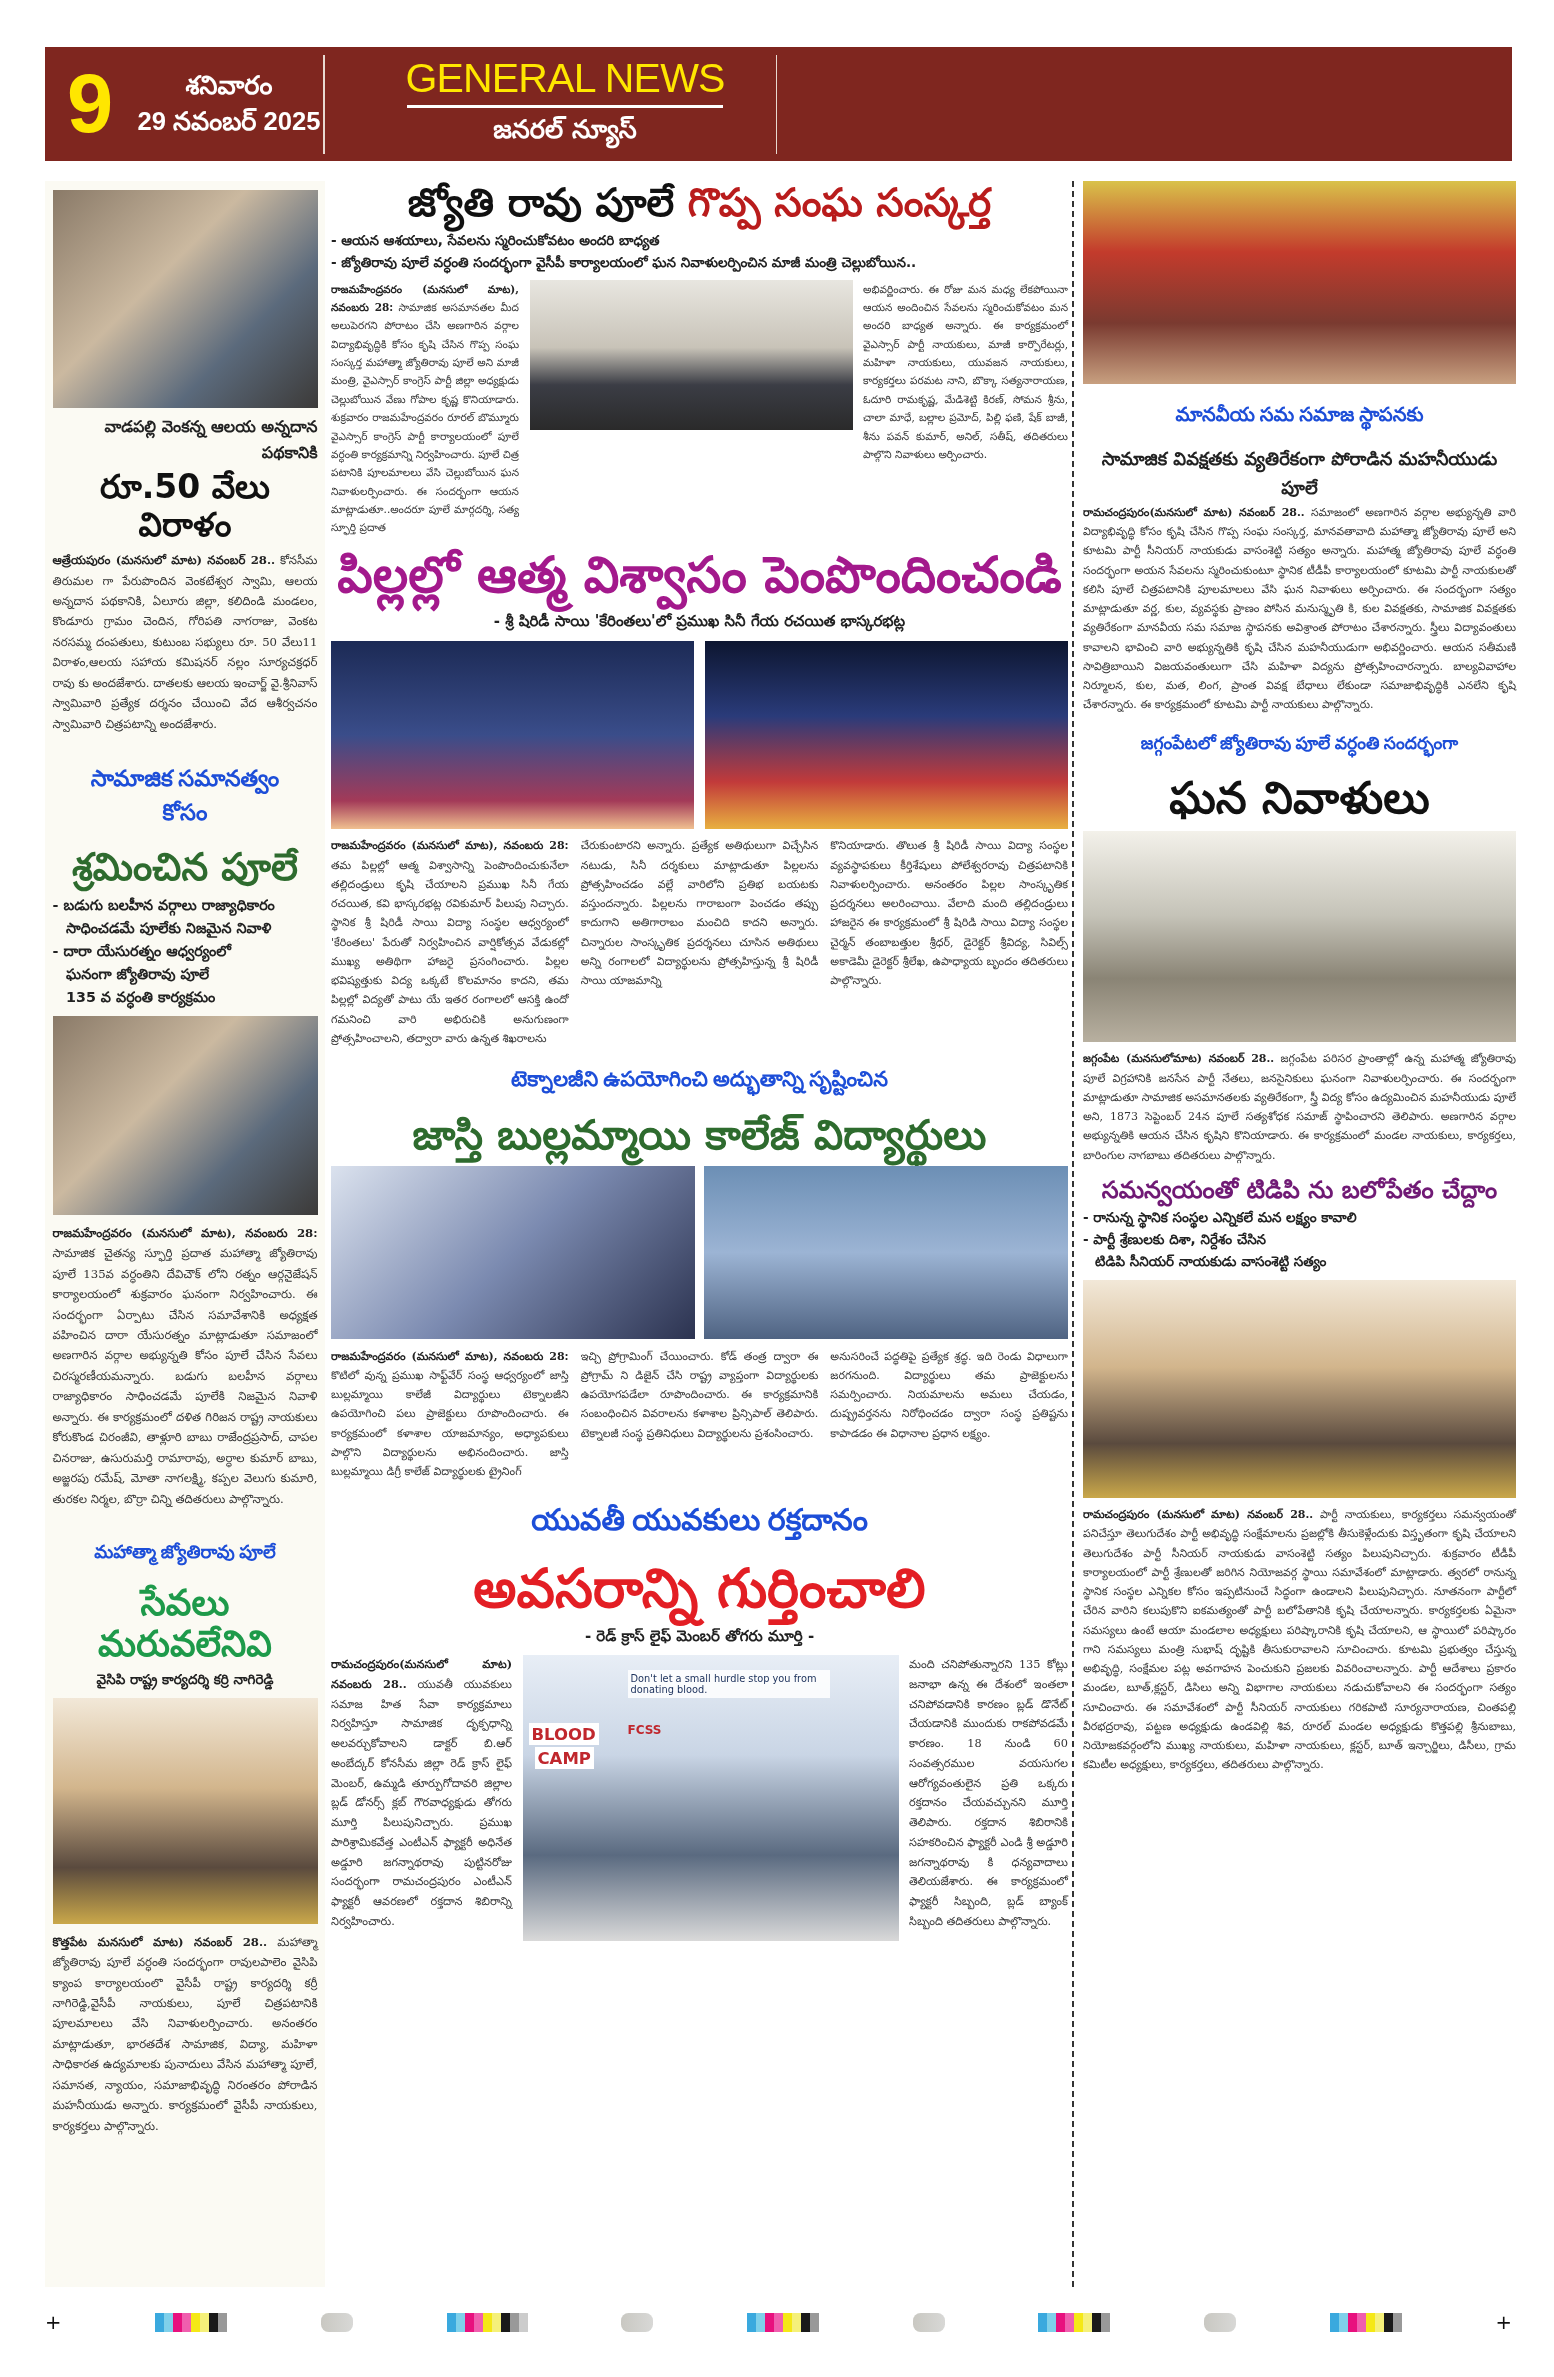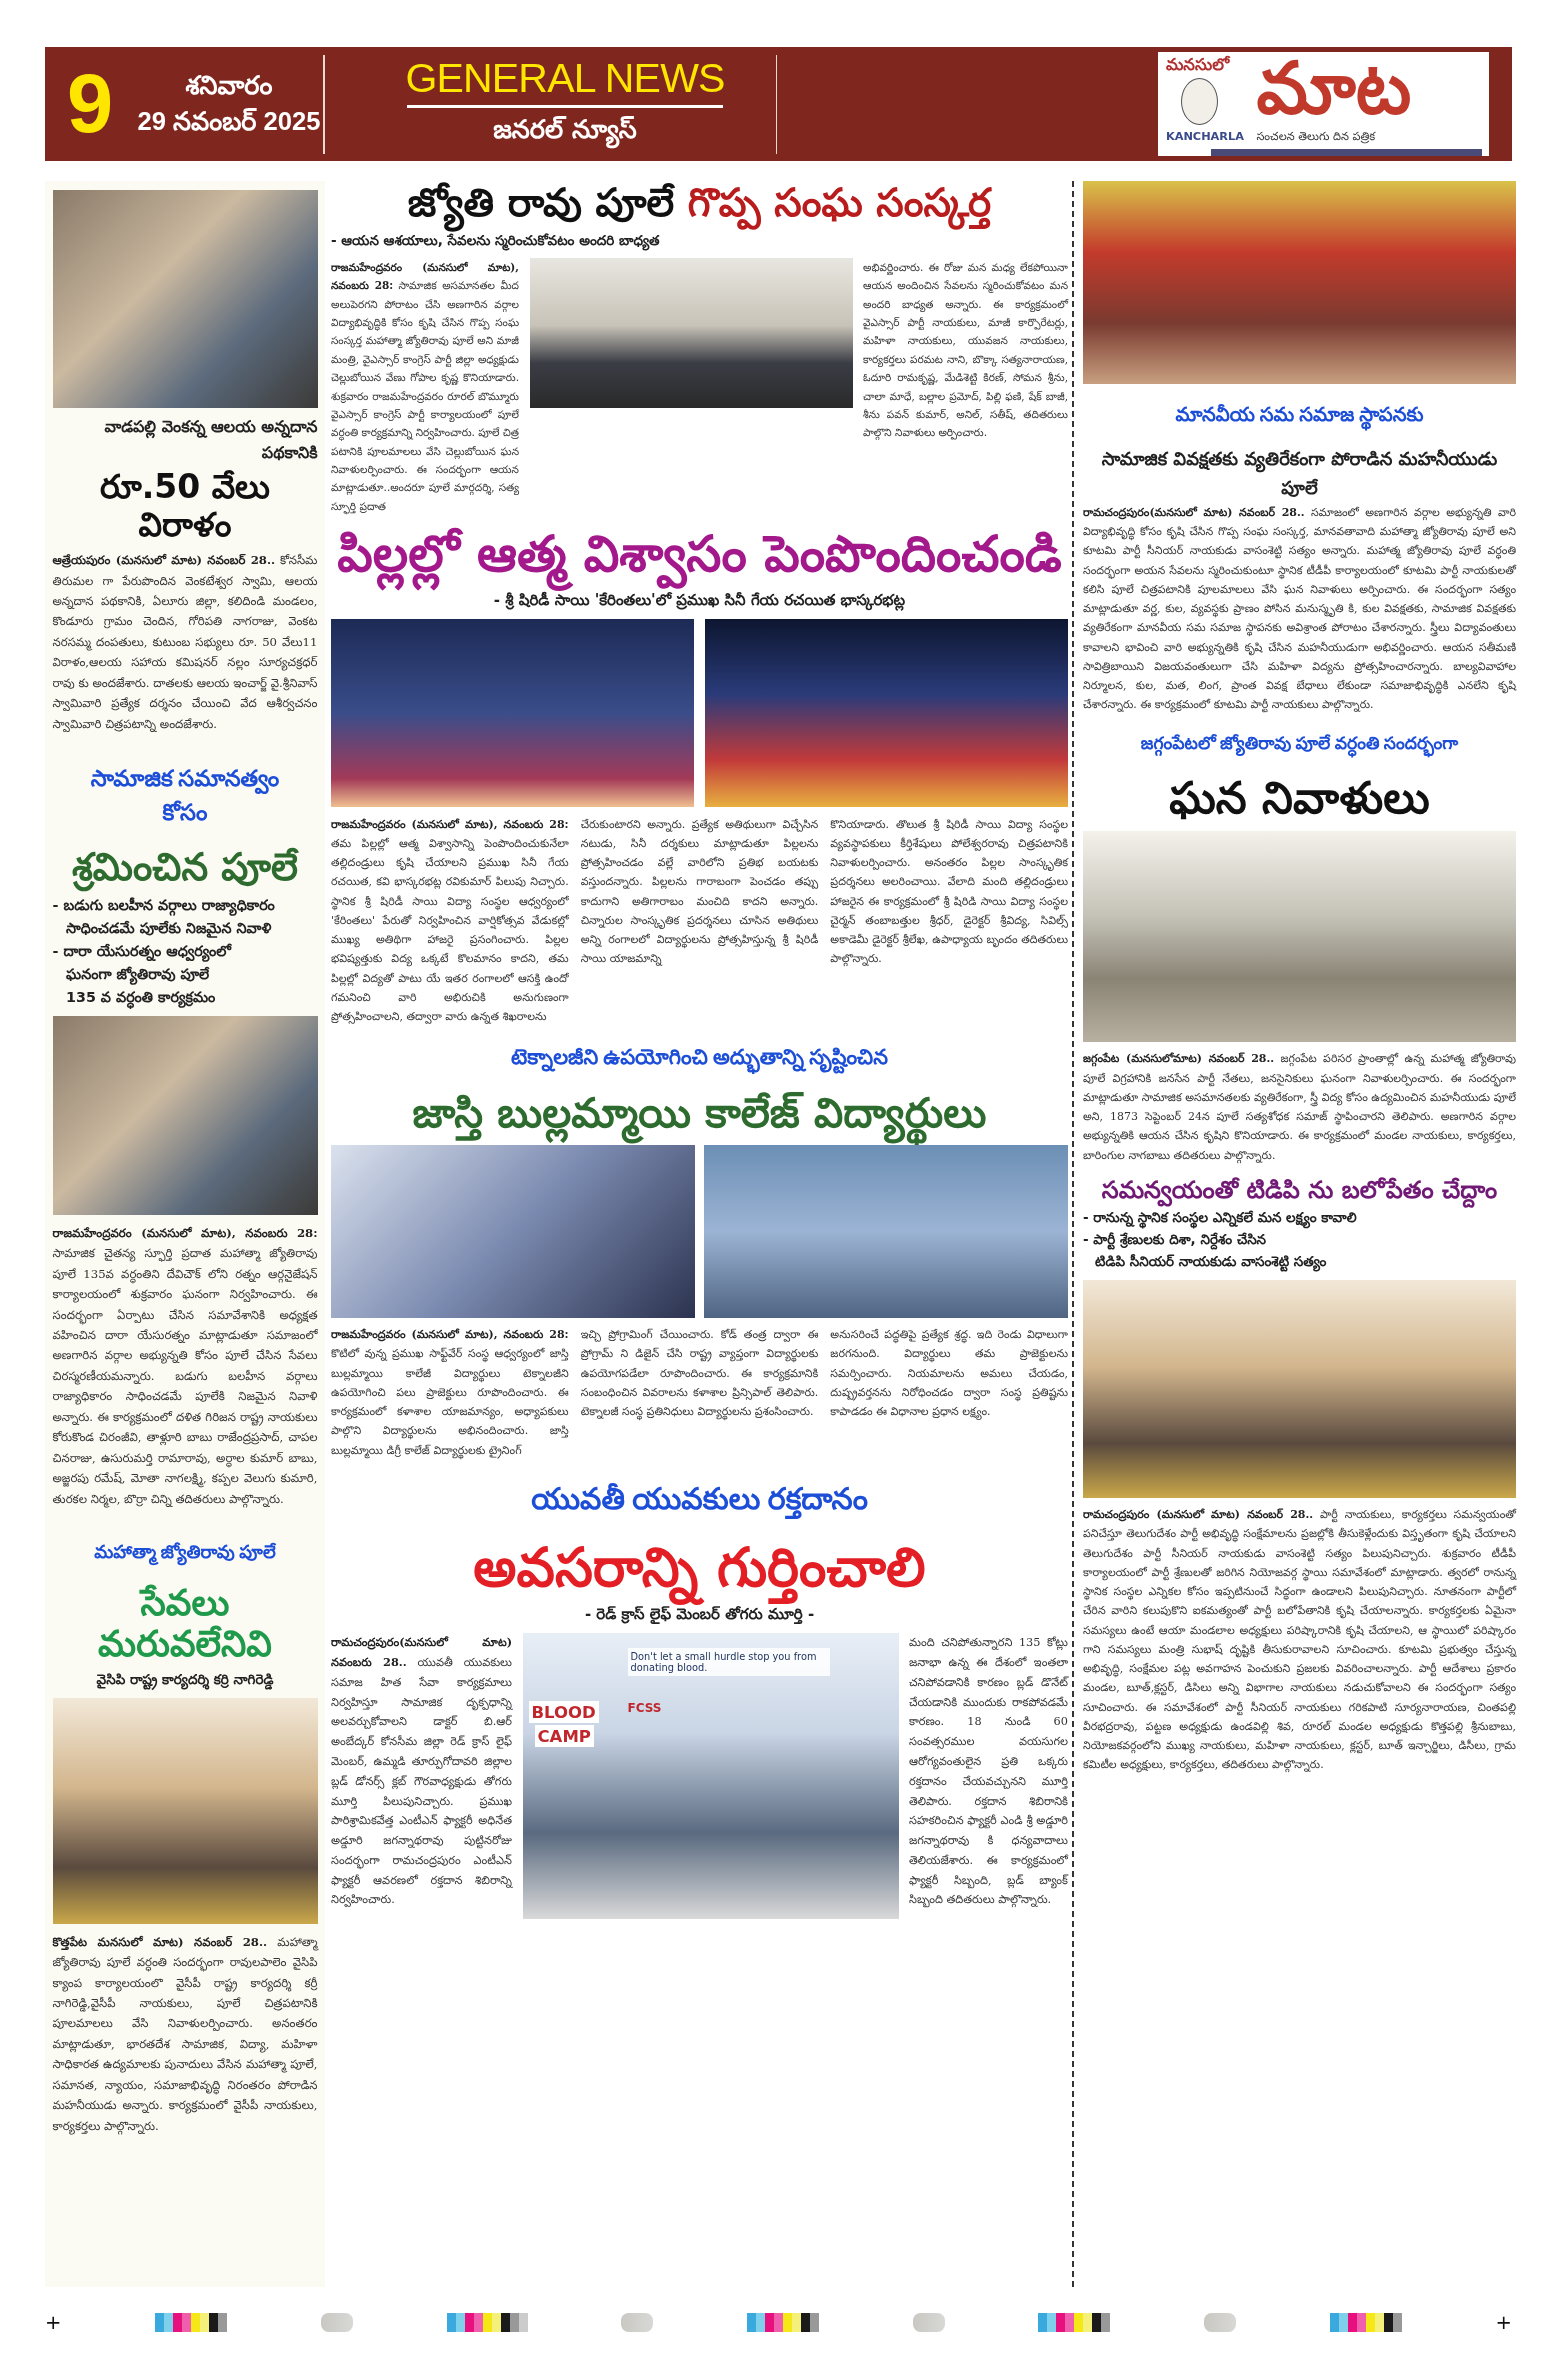--- a/index.html
+++ b/index.html
@@ -60,30 +60,20 @@
     <div>శనివారం</div>
     <div>29 నవంబర్ 2025</div>
   </div>
   <div class="sep"></div>
   <div class="section-block" style="margin-left:30px;">
     <div class="section-en">GENERAL NEWS</div>
     <div class="section-rule"></div>
     <div class="section-te">జనరల్ న్యూస్</div>
   </div>
   <div class="sep"></div>
-  <div class="logo-area">
-    <div class="logo">
-      <span class="logo-small">మనసులో</span>
-      <span class="logo-face"></span>
-      <span class="logo-big">మాట</span>
-      <span class="logo-brand">KANCHARLA</span>
-      <span class="logo-tag">సంచలన తెలుగు దిన పత్రిక</span>
-      <span class="logo-bar"></span>
-    </div>
-  </div>
 </header>
 
 <section class="col col-left">
   <article style="padding:9px 7.5px 0;">
     <div class="photo" style="height:218px;margin-bottom:6px;"></div>
     <p class="sub" style="text-align:right;font-size:16px;">వాడపల్లి వెంకన్న ఆలయ అన్నదాన పథకానికి</p>
     <h2 class="hl" style="font-size:33px;color:#111;margin:3px 0 6px;">రూ.50 వేలు విరాళం</h2>
     <p class="body"><b>ఆత్రేయపురం (మనసులో మాట) నవంబర్ 28..</b> <span>కోనసీమ తిరుమల గా పేరుపొందిన వెంకటేశ్వర స్వామి, ఆలయ అన్నదాన పథకానికి, ఏలూరు జిల్లా, కలిదిండి మండలం, కొండూరు గ్రామం చెందిన, గోరిపతి నాగరాజు, వెంకట నరసమ్మ దంపతులు, కుటుంబ సభ్యులు రూ. 50 వేలు11 విరాళం,ఆలయ సహాయ కమిషనర్ నల్లం సూర్యచక్రధర్ రావు కు అందజేశారు. దాతలకు ఆలయ ఇంచార్జ్ వై.శ్రీనివాస్ స్వామివారి ప్రత్యేక దర్శనం చేయించి వేద ఆశీర్వచనం స్వామివారి చిత్రపటాన్ని అందజేశారు.</span></p>
   </article>
   <article style="padding:12px 7.5px 0;">
@@ -108,20 +98,21 @@
   </article>
 </section>
 
 <section class="col col-mid">
   <article>
     <h1 class="hl" style="font-size:39px;">
       <span style="color:#111;">జ్యోతి రావు పూలే</span>
       <span style="color:#b91c1c;">గొప్ప సంఘ సంస్కర్త</span>
     </h1>
     <p class="sub" style="font-size:13.5px;margin-top:4.5px;">- ఆయన ఆశయాలు, సేవలను స్మరించుకోవటం అందరి బాధ్యత</p>
+    <p class="sub" style="font-size:13.5px;">- జ్యోతిరావు పూలే వర్ధంతి సందర్భంగా వైసీపీ కార్యాలయంలో ఘన నివాళులర్పించిన మాజీ మంత్రి చెల్లుబోయిన..</p>
     <div style="display:flex;gap:10.5px;margin-top:6px;">
       <p class="body" style="width:188px;font-size:10.5px;"><b>రాజమహేంద్రవరం (మనసులో మాట), నవంబరు 28:</b> <span>సామాజిక అసమానతల మీద అలుపెరగని పోరాటం చేసి అణగారిన వర్గాల విద్యాభివృద్ధికి కోసం కృషి చేసిన గొప్ప సంఘ సంస్కర్త మహాత్మా జ్యోతిరావు పూలే అని మాజీ మంత్రి, వైఎస్సార్ కాంగ్రెస్ పార్టీ జిల్లా అధ్యక్షుడు చెల్లుబోయిన వేణు గోపాల కృష్ణ కొనియాడారు. శుక్రవారం రాజమహేంద్రవరం రూరల్ బొమ్మూరు వైఎస్సార్ కాంగ్రెస్ పార్టీ కార్యాలయంలో పూలే వర్ధంతి కార్యక్రమాన్ని నిర్వహించారు. పూలే చిత్ర పటానికి పూలమాలలు వేసి చెల్లుబోయిన ఘన నివాళులర్పించారు. ఈ సందర్భంగా ఆయన మాట్లాడుతూ..అందరూ పూలే మార్గదర్శి, సత్య స్ఫూర్తి ప్రదాత</span></p>
       <div class="photo hall" style="width:323px;height:150px;"></div>
       <p class="body" style="flex:1;font-size:10.5px;">అభివర్ణించారు. ఈ రోజు మన మధ్య లేకపోయినా ఆయన అందించిన సేవలను స్మరించుకోవటం మన అందరి బాధ్యత అన్నారు. ఈ కార్యక్రమంలో వైఎస్సార్ పార్టీ నాయకులు, మాజీ కార్పొరేటర్లు, మహిళా నాయకులు, యువజన నాయకులు, కార్యకర్తలు పరమట నాని, బొక్కా సత్యనారాయణ, ఓదూరి రామకృష్ణ, మేడిశెట్టి కిరణ్, సోమన శ్రీను, చాలా మాధే, బల్లాల ప్రమోద్, పిల్లి ఫణి, షేక్ బాజీ, శీను పవన్ కుమార్, అనిల్, సతీష్, తదితరులు పాల్గొని నివాళులు అర్పించారు.</p>
     </div>
   </article>
 
   <article style="margin-top:10.5px;">
     <h1 class="hl" style="font-size:50px;color:#a3198c;">పిల్లల్లో ఆత్మ విశ్వాసం పెంపొందించండి</h1>
     <p class="sub" style="text-align:center;font-size:15px;margin:4.5px 0 7.5px;">- శ్రీ షిరిడీ సాయి 'కేరింతలు'లో ప్రముఖ సినీ గేయ రచయిత భాస్కరభట్ల</p>

